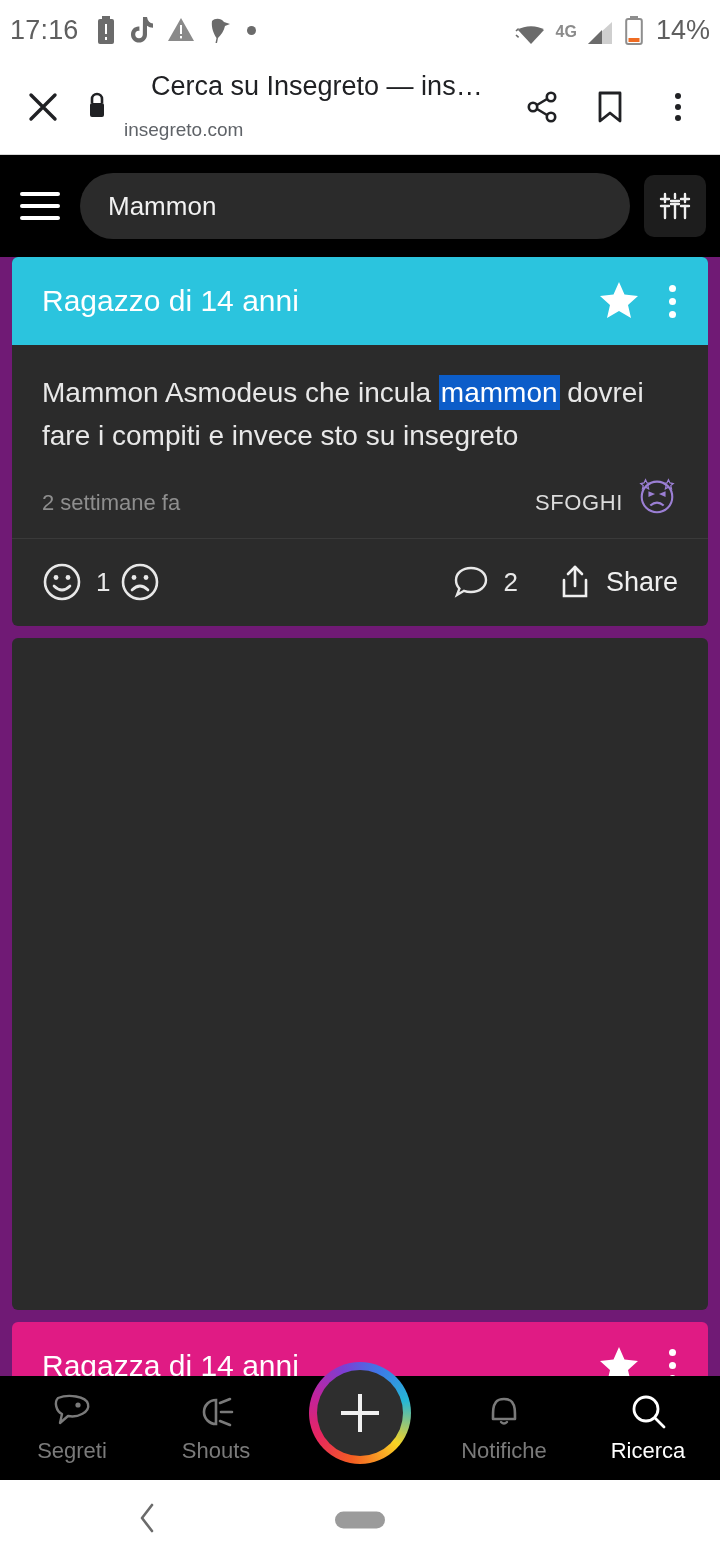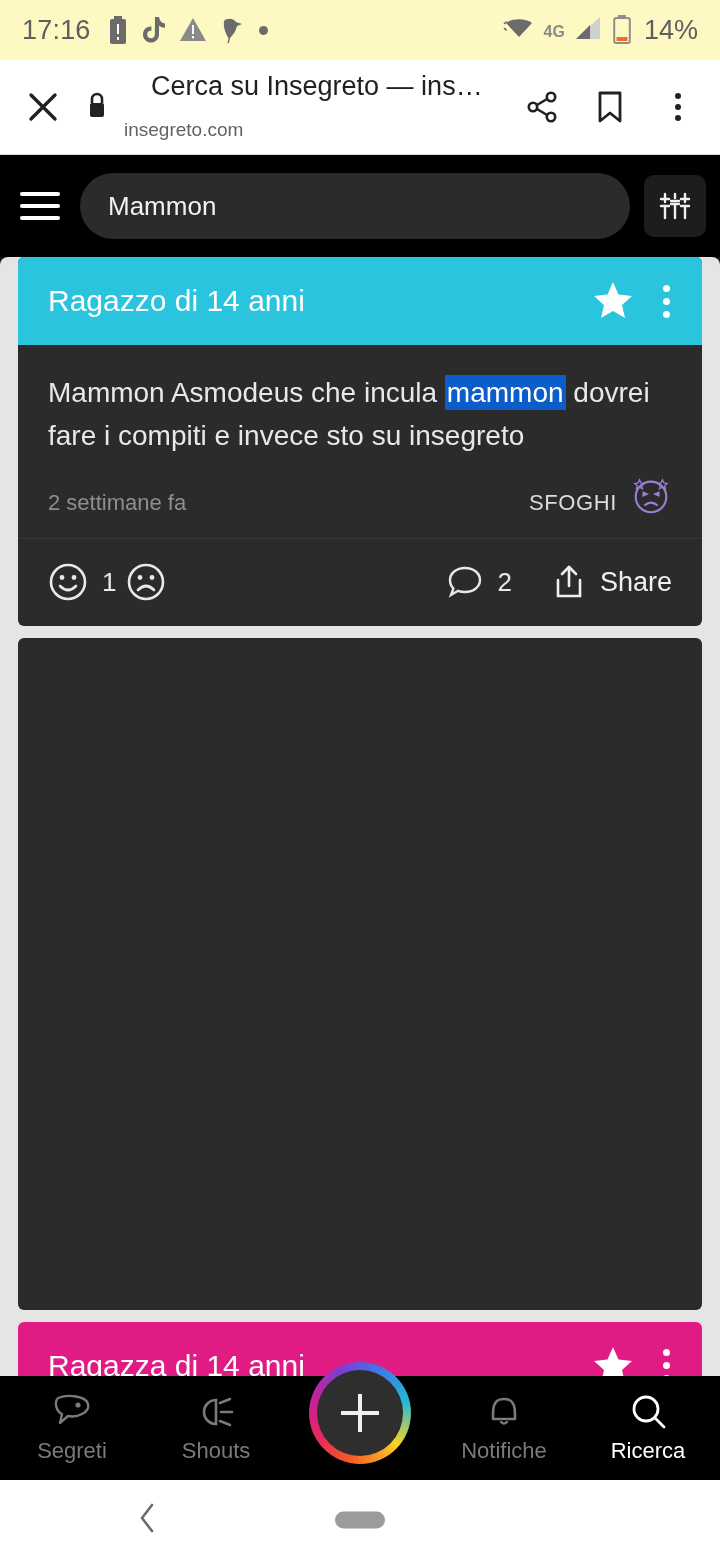--- a/index.html
+++ b/index.html
@@ -6,27 +6,27 @@
   html, body {
     width: 720px; height: 1560px;
     background: #ffffff;
     font-family: "Liberation Sans", sans-serif;
     overflow: hidden;
   }
   .phone { position: relative; width: 720px; height: 1560px; background: #111111; }
 
   
   .statusbar {
-    height: 60px; background: #fef9c3; color: #6b6b6b;
-    display: flex; align-items: center; padding: 0 22px;
+    height: 60px; background: #ffffff; color: #6b6b6b;
+    display: flex; align-items: center; padding: 0 10px;
   }
   .sb-clock { font-size: 27px; letter-spacing: .2px; color: #5f5f5f; }
   .sb-left-icons { display: flex; align-items: center; gap: 14px; margin-left: 18px; }
   .sb-spacer { flex: 1; }
-  .sb-right { display: flex; align-items: flex-start; gap: 9px; }
+  .sb-right { display: flex; align-items: flex-end; gap: 9px; }
   .sb-4g { font-size: 16px; font-weight: bold; color: #8b8b8b; align-self: flex-start; margin-top: 8px; }
   .sb-batt-pct { font-size: 27px; color: #5f5f5f; margin-left: 4px; }
   .dot-ico { width: 9px; height: 9px; border-radius: 50%; background: #6b6b6b; }
 
   
   .browserbar {
     height: 95px; background: #ffffff;
     display: flex; align-items: center; padding: 0 22px;
     border-bottom: 1px solid #d8d8d8;
   }
@@ -54,21 +54,21 @@
     flex: 1; height: 66px; background: #2b2b2b; border-radius: 33px;
     display: flex; align-items: center; padding: 0 28px;
   }
   .searchfield .val { font-size: 26px; color: #f1f1f1; }
   .filterbtn {
     width: 62px; height: 62px; background: #1d1d1d; border-radius: 10px;
     display: flex; align-items: center; justify-content: center; flex: none;
   }
 
   
-  .feed { position: absolute; top: 257px; left: 0; right: 0; bottom: 0; background: #e5e5e5; padding: 0 18px; border-radius: 8px; }
+  .feed { position: absolute; top: 257px; left: 0; right: 0; bottom: 0; background: #701a75; padding: 0 12px; }
   .card { background: #2b2b2b; border-radius: 6px; overflow: hidden; margin-bottom: 12px; }
   .card-head {
     height: 88px; display: flex; align-items: center; padding: 0 28px 0 30px;
   }
   .card-head.cyan { background: #2bc4de; }
   .card-head.pink { background: #e01b84; }
   .card-title { flex: 1; font-size: 30px; color: #ffffff; }
   .head-star { margin-right: 26px; }
   .kebab-light { display: flex; flex-direction: column; gap: 6px; align-items: center; padding: 4px; }
   .kebab-light i { width: 7px; height: 7px; border-radius: 50%; background: #ffffff; display: block; }

